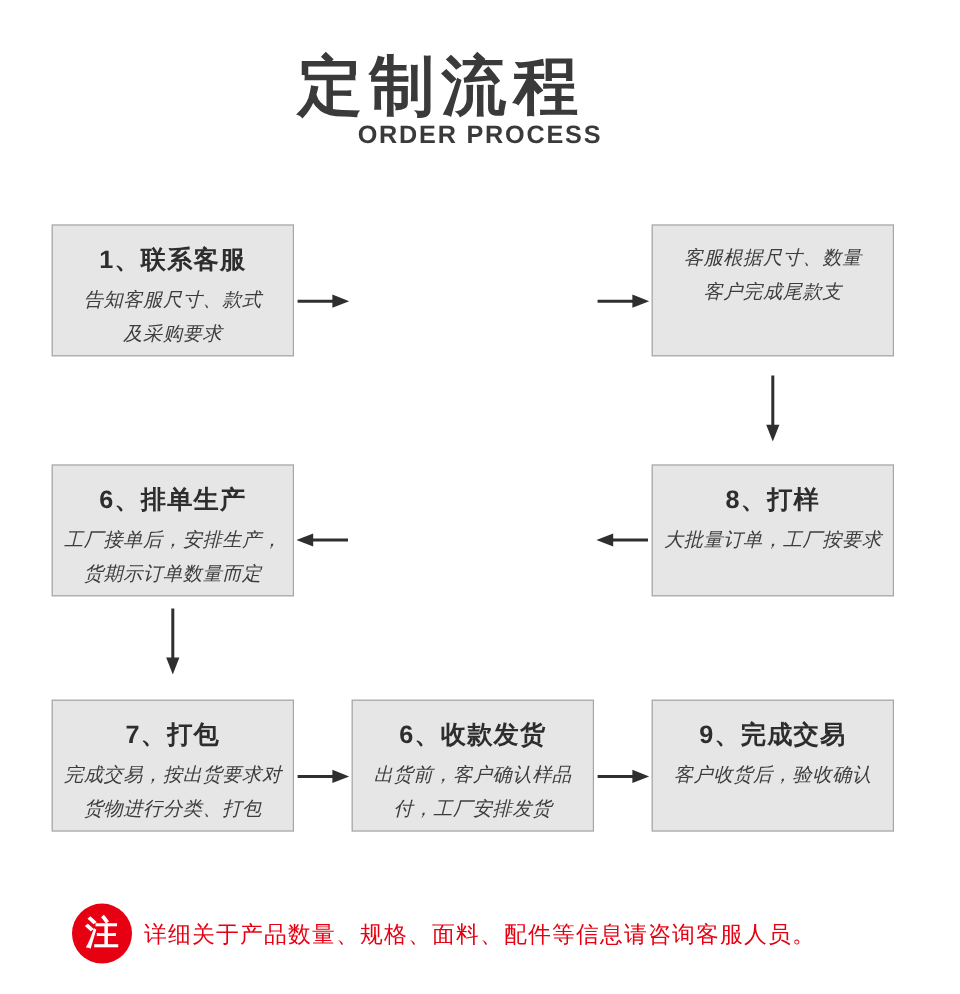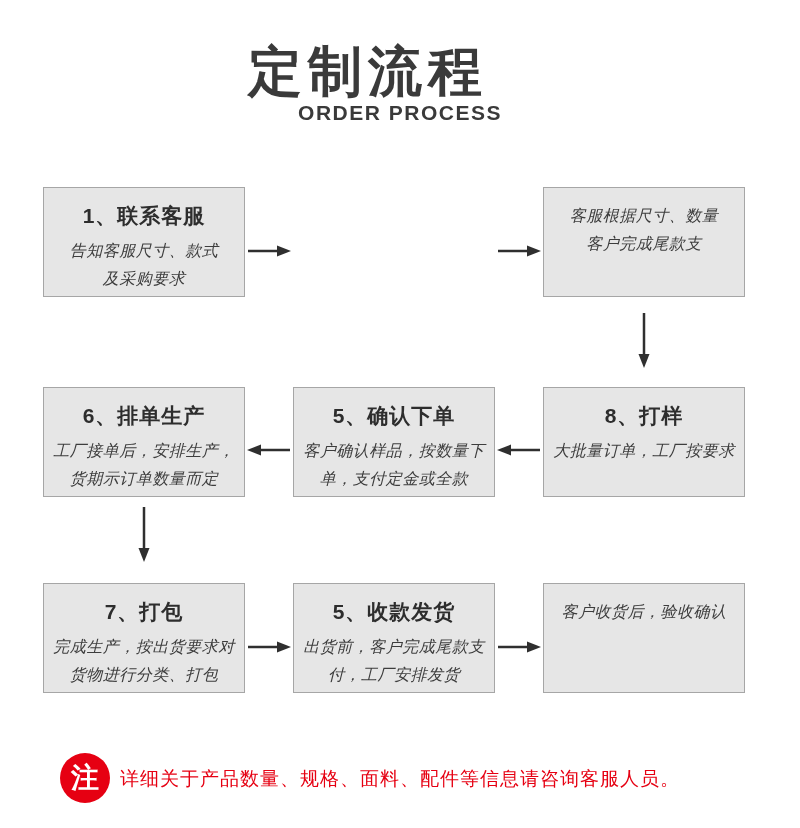--- a/index.html
+++ b/index.html
@@ -116,41 +116,37 @@
   <div class="step-box pos-r1c3">
     <div class="step-line">客服根据尺寸、数量</div>
     <div class="step-line">客户完成尾款支</div>
   </div>
 
   <div class="step-box pos-r2c1">
     <div class="step-title">6、排单生产</div>
     <div class="step-line">工厂接单后，安排生产，</div>
     <div class="step-line">货期示订单数量而定</div>
   </div>
-  <div class="step-box pos-r2c2">
-    <div class="step-title">5、确认下单</div>
-    <div class="step-line">客户确认样品，按数量下</div>
-    <div class="step-line">单，支付定金或全款</div>
-  </div>
   <div class="step-box pos-r2c3">
     <div class="step-title">8、打样</div>
     <div class="step-line">大批量订单，工厂按要求</div>
   </div>
 
   <div class="step-box pos-r3c1">
     <div class="step-title">7、打包</div>
-    <div class="step-line">完成生产，按出货要求对</div>
+    <div class="step-line">完成交易，按出货要求对</div>
     <div class="step-line">货物进行分类、打包</div>
   </div>
   <div class="step-box pos-r3c2">
-    <div class="step-title">5、收款发货</div>
-    <div class="step-line">出货前，客户完成尾款支</div>
+    <div class="step-title">6、收款发货</div>
+    <div class="step-line">出货前，客户确认样品</div>
     <div class="step-line">付，工厂安排发货</div>
   </div>
   <div class="step-box pos-r3c3">
+    <div class="step-title">9、完成交易</div>
     <div class="step-line">客户收货后，验收确认</div>
     <div class="step-line"></div>
   </div>
 
   <svg class="arrow" style="left:247px; top:244px;" width="44" height="14" viewBox="0 0 44 14">
     <line x1="1" y1="7" x2="32" y2="7" stroke="#2f2f2f" stroke-width="2.5"></line>
     <polygon points="30,1.5 44,7 30,12.5" fill="#2f2f2f"></polygon>
   </svg>
   <svg class="arrow" style="left:497px; top:244px;" width="44" height="14" viewBox="0 0 44 14">
     <line x1="1" y1="7" x2="32" y2="7" stroke="#2f2f2f" stroke-width="2.5"></line>

